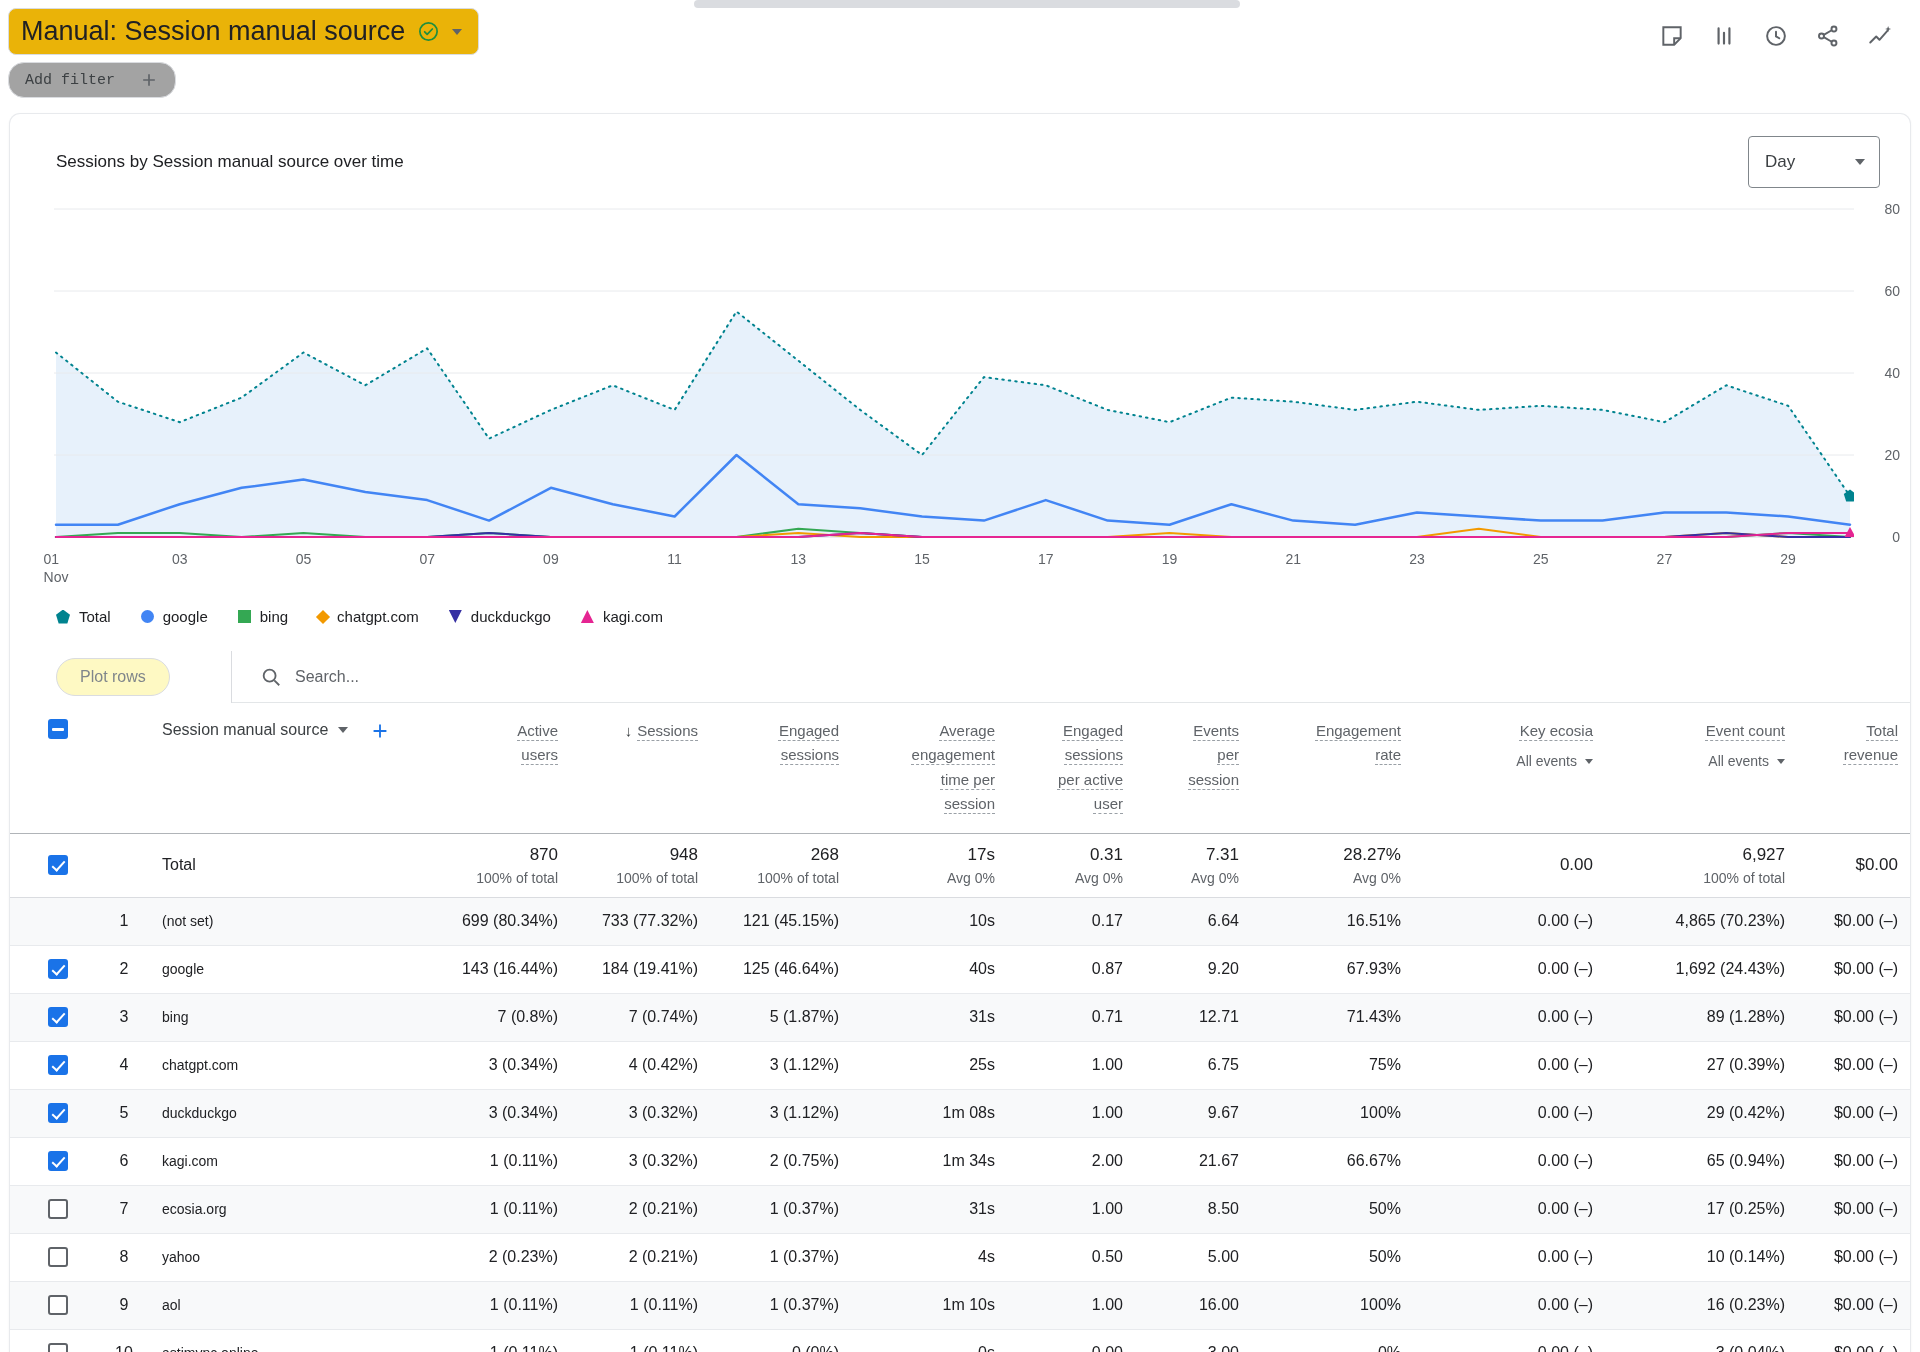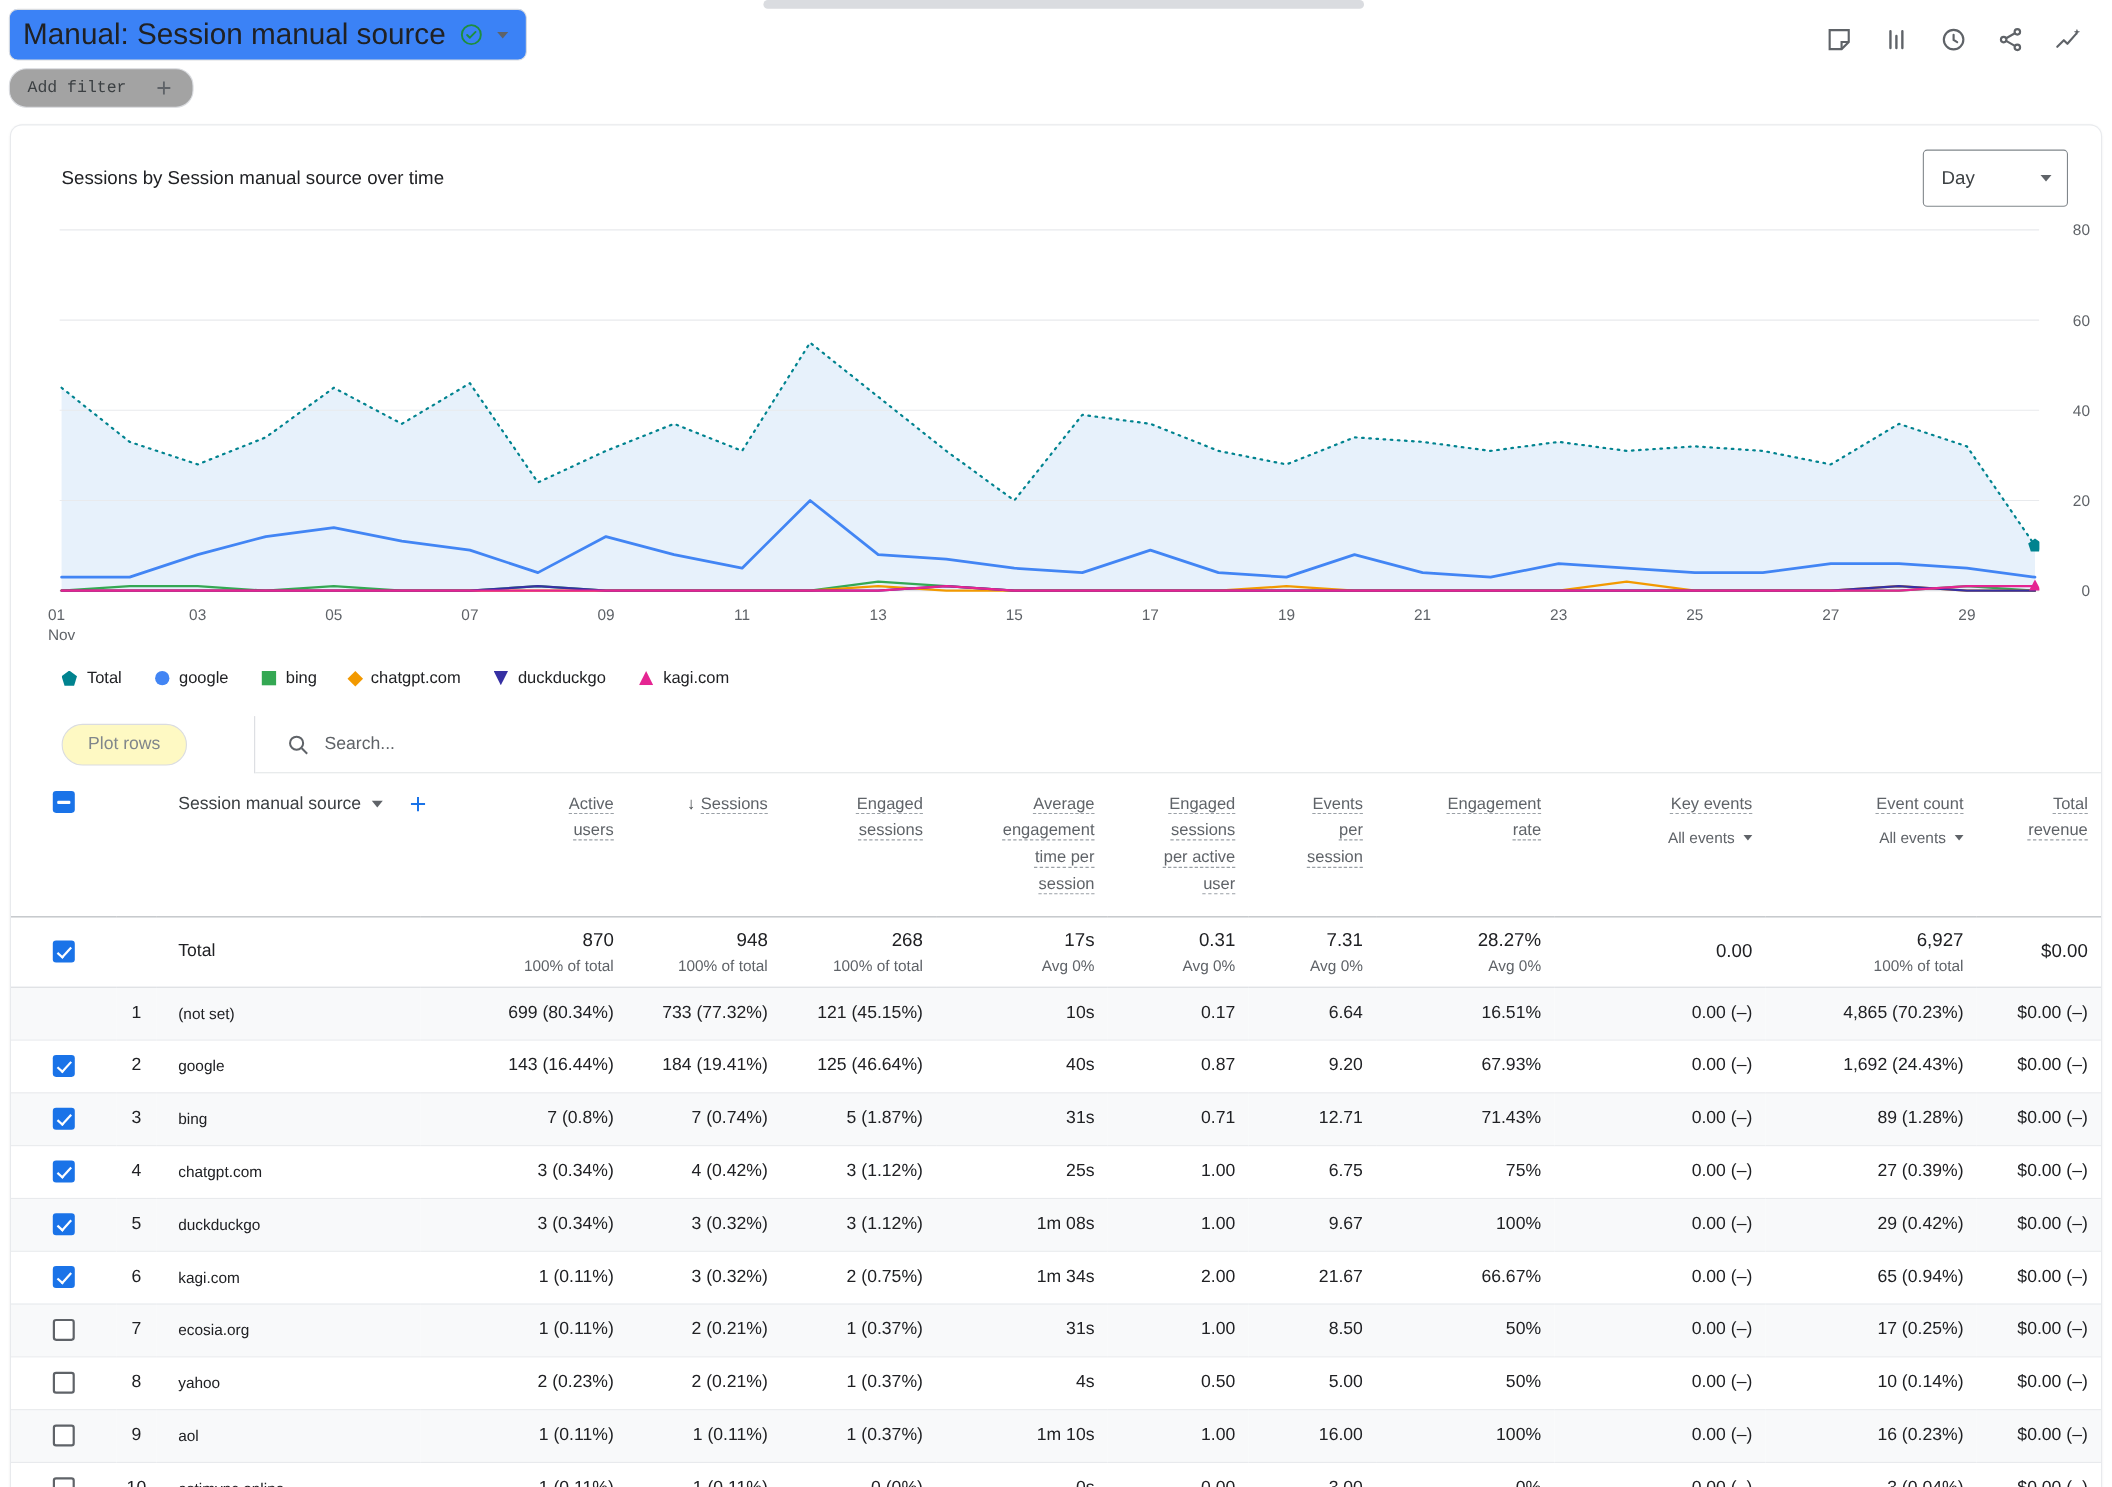--- a/index.html
+++ b/index.html
@@ -5,21 +5,21 @@
   * { box-sizing: border-box; margin: 0; padding: 0; }
   html,body { width: 1920px; height: 1352px; overflow: hidden; background: #fff;
     font-family: "Liberation Sans", "DejaVu Sans", sans-serif; color: #202124; }
 
   
   .topbar { display: flex; justify-content: space-between; align-items: flex-start;
     padding: 8px 16px 0 8px; height: 58px; position: relative; }
   .top-scrollbar { position: absolute; left: 694px; top: 0; width: 546px; height: 8px;
     background: #dadce0; border-radius: 4px; }
   .title-box { display: inline-flex; align-items: center; gap: 12px;
-    border: 1px solid #d9dce0; border-radius: 8px; padding: 7px 16px 7px 12px; background: #3b82f6; }
+    border: 1px solid #d9dce0; border-radius: 8px; padding: 7px 16px 7px 12px; background: #eab308; }
   .report-title { font-size: 27px; font-weight: 400; color: #202124; white-space: nowrap; }
   .caret-sm { width: 0; height: 0; border-left: 5px solid transparent;
     border-right: 5px solid transparent; border-top: 6px solid #5f6368; display: inline-block; }
   .top-icons { display: flex; gap: 24px; padding: 14px 10px 0 0; }
   .top-icons .tool { width: 28px; height: 28px; display: flex; align-items: center;
     justify-content: center; cursor: pointer; }
 
   
   .filter-row { padding: 4px 0 0 8px; }
   .add-filter { display: inline-flex; align-items: center; gap: 24px; border: 1px solid #dadce0;
@@ -358,21 +358,21 @@
           <th class="num col-engaged-sessions-per-active-user">
             <div class="hwrap"><span class="hlabel">Engaged sessions per active user</span></div>
           </th>
           <th class="num col-events-per-session">
             <div class="hwrap"><span class="hlabel">Events per session</span></div>
           </th>
           <th class="num col-engagement-rate">
             <div class="hwrap"><span class="hlabel">Engagement rate</span></div>
           </th>
           <th class="num col-key-events">
-            <div class="hwrap"><span class="hlabel">Key events</span></div>
+            <div class="hwrap"><span class="hlabel">Key ecosia</span></div>
             <div class="hsub">
               <span>All events</span>
               <span class="caret-sm"></span>
             </div>
           </th>
           <th class="num col-event-count">
             <div class="hwrap"><span class="hlabel">Event count</span></div>
             <div class="hsub">
               <span>All events</span>
               <span class="caret-sm"></span>

